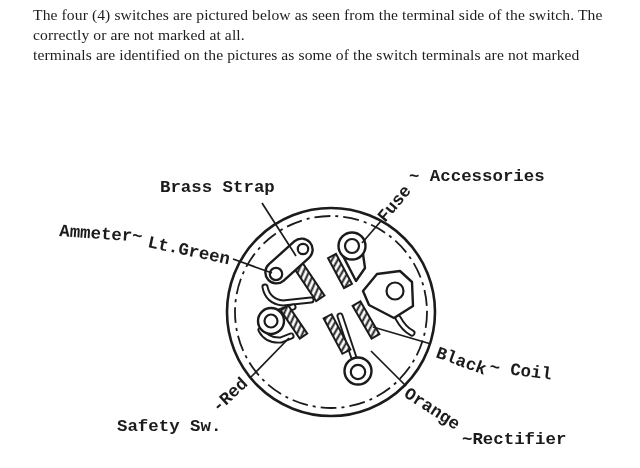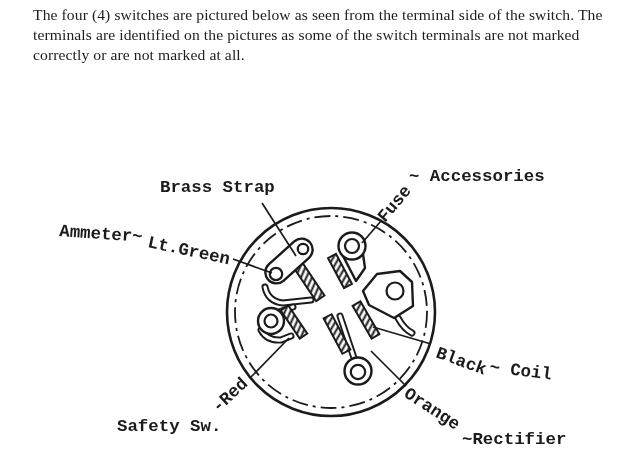--- a/index.html
+++ b/index.html
@@ -35,22 +35,22 @@
   .bandB{stroke:#ffffff;stroke-width:3.2;fill:none;stroke-linecap:round;}
   .blade{fill:url(#hatch);stroke:#1b1b1b;stroke-width:2;}
 </style>
 </head>
 <body>
 
 <div id="page">
 
   <div id="intro">
     <div>The four (4) switches are pictured below as seen from the terminal side of the switch. The</div>
+    <div>correctly or are not marked at all.</div>
     <div>terminals are identified on the pictures as some of the switch terminals are not marked</div>
-    <div>correctly or are not marked at all.</div>
   </div>
 
   <svg width="640" height="468" viewBox="0 0 640 468">
     <defs>
       <pattern id="hatch" patternUnits="userSpaceOnUse" width="5" height="5" patternTransform="rotate(-32)">
         <rect width="5" height="5" fill="#ffffff"></rect>
         <line x1="0" y1="2.5" x2="5" y2="2.5" stroke="#1b1b1b" stroke-width="2"></line>
       </pattern>
     </defs>
 

